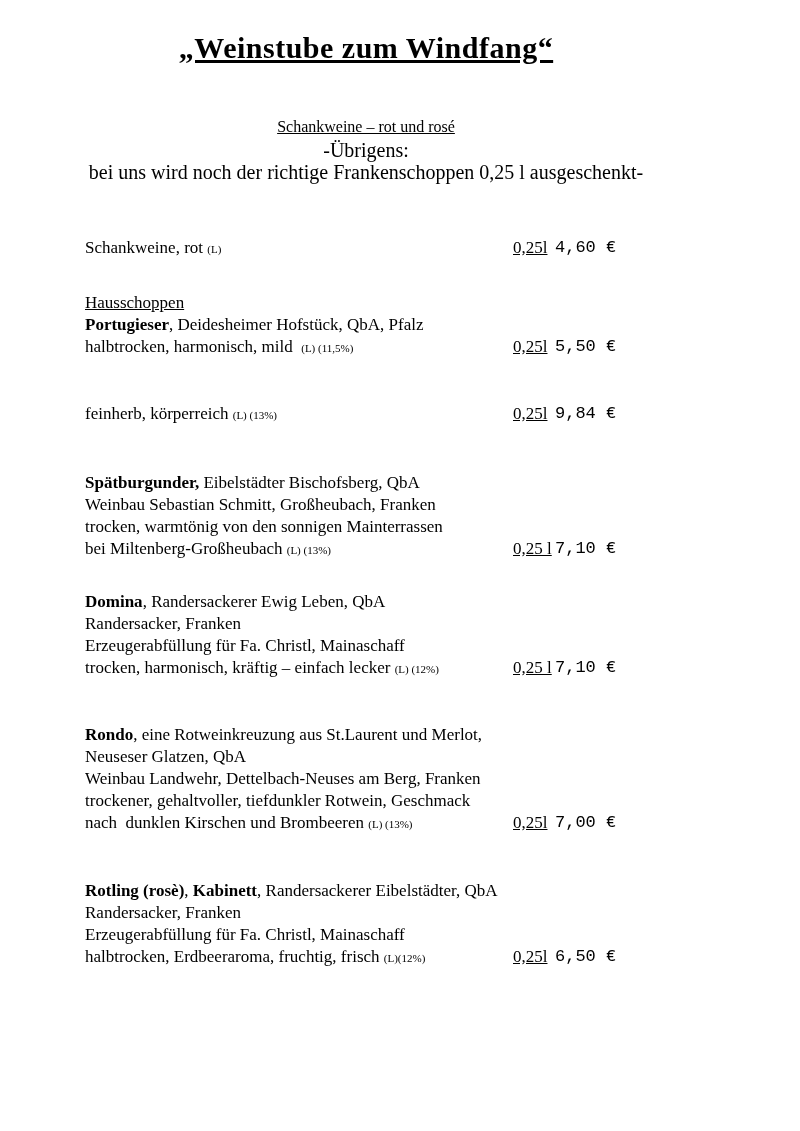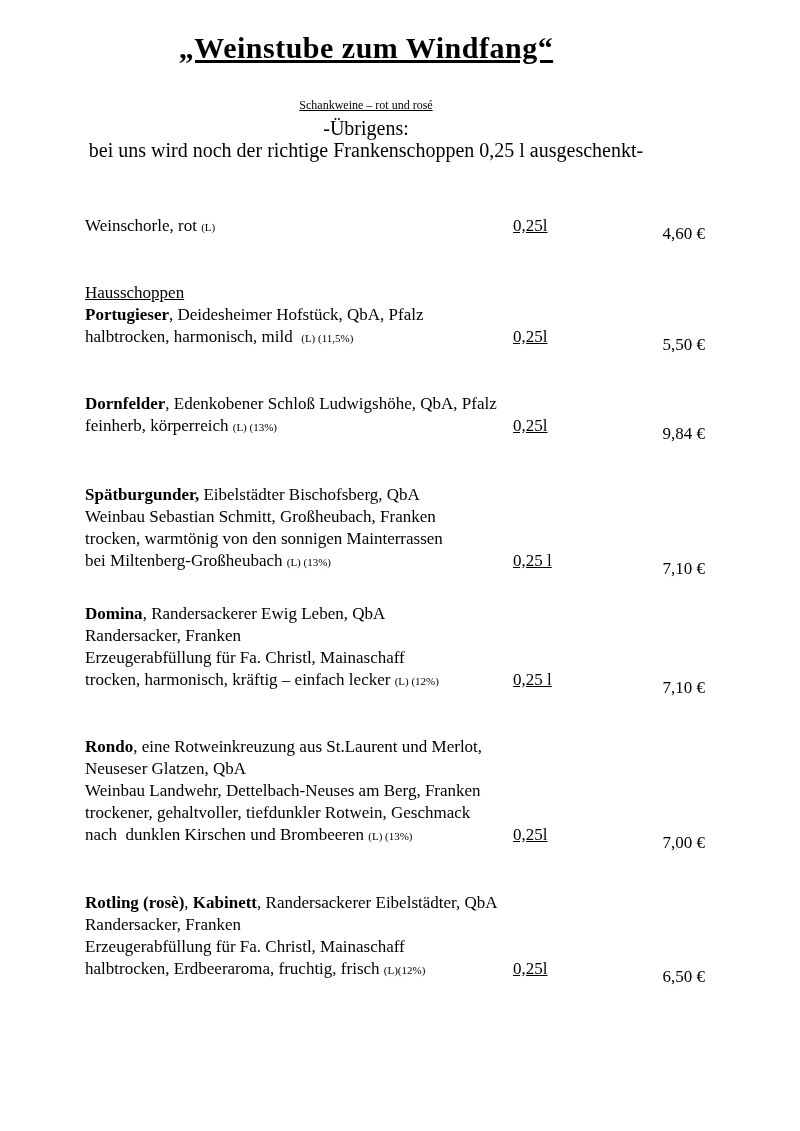--- a/index.html
+++ b/index.html
@@ -17,65 +17,64 @@
   .header { text-align: center; }
   .title {
     display: inline-block;
     margin-top: 31px;
     font-size: 30px;
     font-weight: bold;
     text-decoration: underline;
     letter-spacing: 0.5px;
   }
   .section-title {
-    margin-top: 28px;
-    font-size: 12px;
+    margin-top: 50px;
+    font-size: 16px;
     text-decoration: underline;
     line-height: 24px;
   }
   .note { font-size: 20px; line-height: 22px; }
 
   #items { margin-left: 85px; }
   .item { line-height: 22px; }
   #items .item:nth-child(1) { margin-top: 54px; }
-  #items .item:nth-child(2) { margin-top: 44px; }
+  #items .item:nth-child(2) { margin-top: 32px; }
   #items .item:nth-child(3) { margin-top: 44px; }
   #items .item:nth-child(4) { margin-top: 46px; }
   #items .item:nth-child(5) { margin-top: 30px; }
   #items .item:nth-child(6) { margin-top: 44px; }
   #items .item:nth-child(7) { margin-top: 45px; }
 
   .cat-header { text-decoration: underline; }
   .line { position: relative; white-space: pre; }
   .bold { font-weight: bold; }
   .small { font-size: 11px; }
   .vol { position: absolute; left: 428px; top: 0; text-decoration: underline; }
-  .price { position: absolute; left: 470px; width: 150px; top: 8px; text-align: right; }
+  .price { position: absolute; left: 470px; width: 150px; top: 0; text-align: left; font-family: Liberation Mono, monospace; }
 </style>
 </head>
 <body>
 
 <div class="page">
   <div class="header">
     <div class="title">„Weinstube zum Windfang“</div>
     <div class="section-title">Schankweine – rot und rosé</div>
     <div class="note">-Übrigens:</div>
     <div class="note">bei uns wird noch der richtige Frankenschoppen 0,25 l ausgeschenkt-</div>
   </div>
   <div id="items">
       <div class="item">
-        <div class="line"><span>Weinschorle, rot </span><span class="small">(L)</span><span class="vol">0,25l</span><span class="price">4,60 €</span></div>
+        <div class="line"><span>Schankweine, rot </span><span class="small">(L)</span><span class="vol">0,25l</span><span class="price">4,60 €</span></div>
       </div>
       <div class="item">
         <div class="cat-header">Hausschoppen</div>
         <div class="line"><span class="bold">Portugieser</span><span>, Deidesheimer Hofstück, QbA, Pfalz</span></div>
         <div class="line"><span>halbtrocken, harmonisch, mild  </span><span class="small">(L) (11,5%)</span><span class="vol">0,25l</span><span class="price">5,50 €</span></div>
       </div>
       <div class="item">
-        <div class="line"><span class="bold">Dornfelder</span><span>, Edenkobener Schloß Ludwigshöhe, QbA, Pfalz</span></div>
         <div class="line"><span>feinherb, körperreich </span><span class="small">(L) (13%)</span><span class="vol">0,25l</span><span class="price">9,84 €</span></div>
       </div>
       <div class="item">
         <div class="line"><span class="bold">Spätburgunder,</span><span> Eibelstädter Bischofsberg, QbA</span></div>
         <div class="line"><span>Weinbau Sebastian Schmitt, Großheubach, Franken</span></div>
         <div class="line"><span>trocken, warmtönig von den sonnigen Mainterrassen</span></div>
         <div class="line"><span>bei Miltenberg-Großheubach </span><span class="small">(L) (13%)</span><span class="vol">0,25 l</span><span class="price">7,10 €</span></div>
       </div>
       <div class="item">
         <div class="line"><span class="bold">Domina</span><span>, Randersackerer Ewig Leben, QbA</span></div>

